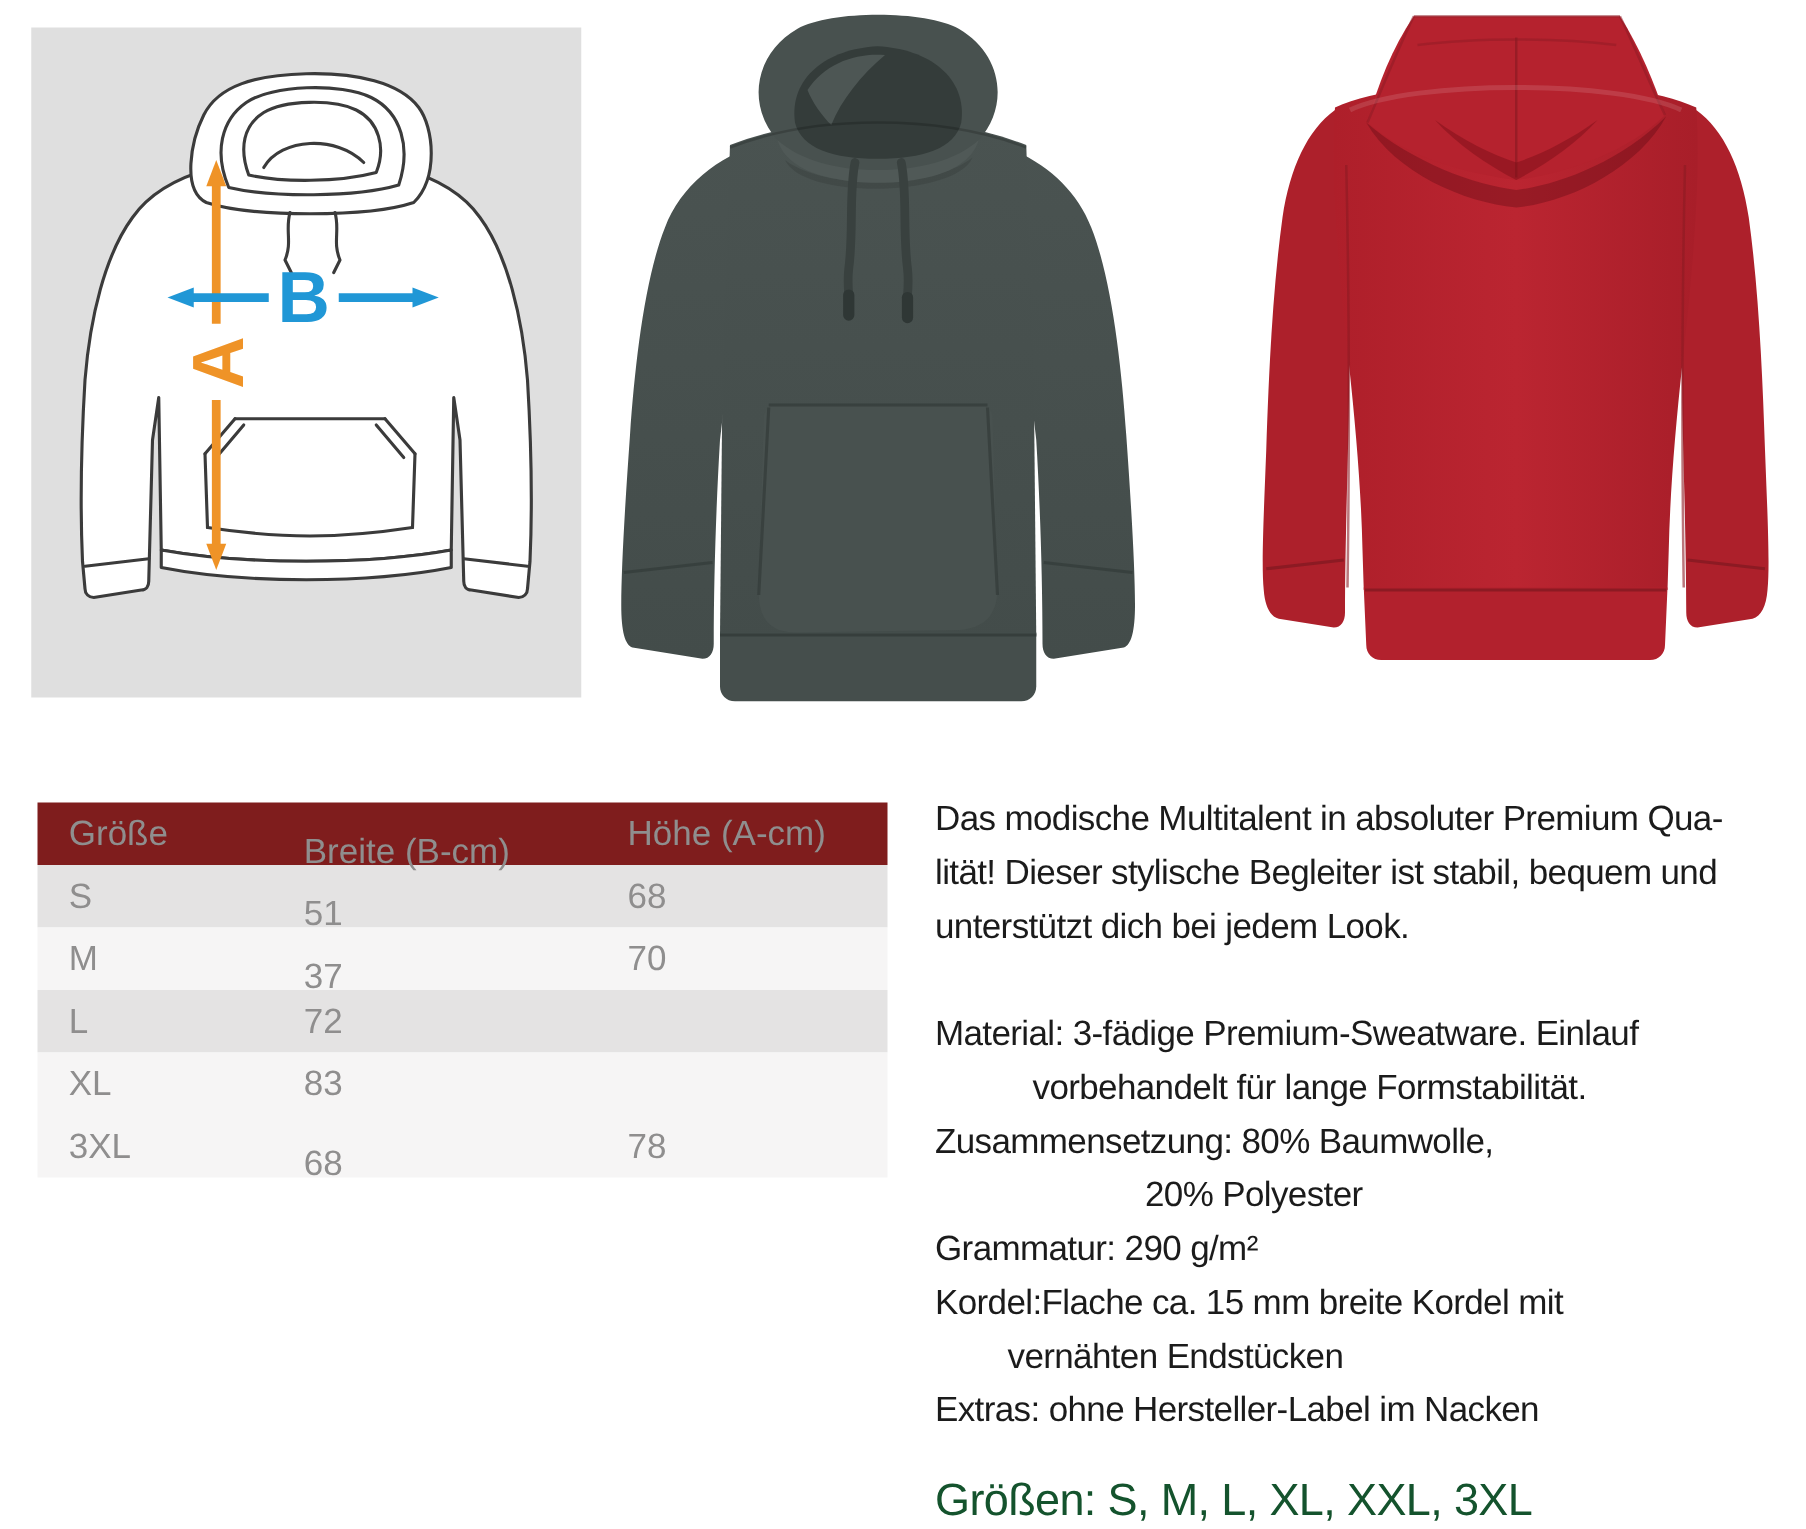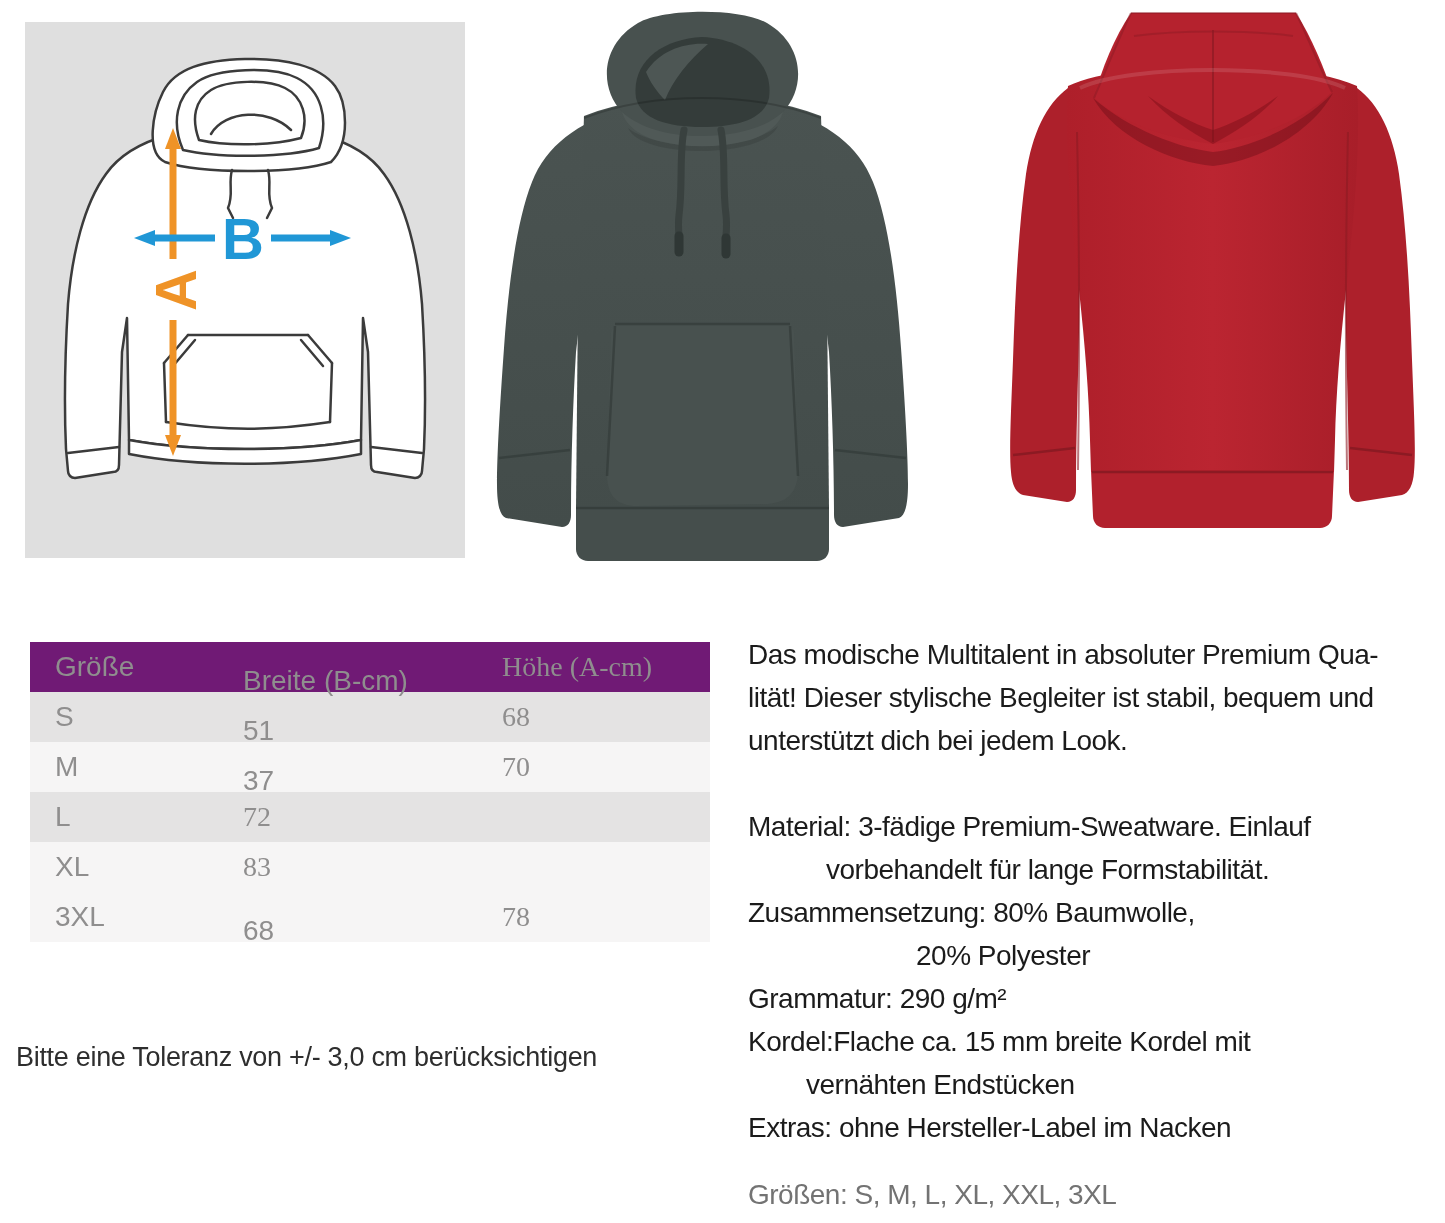--- a/index.html
+++ b/index.html
@@ -11,32 +11,32 @@
   .diagram-panel{position:absolute;left:25px;top:22px;width:440px;height:536px;background:var(--diagram-bg,#dfdfdf);}
   .diagram-panel svg{display:block;width:100%;height:100%;}
   
   .photo{position:absolute;top:0;width:465px;height:580px;background:#ffffff;}
   .photo svg{display:block;width:100%;height:100%;}
   .photo-front{left:470px;}
   .photo-back{left:980px;}
   
   .size-table{position:absolute;left:30px;top:642px;width:680px;font-size:28px;color:#8f8e8e;}
   .st-row{height:50px;display:flex;align-items:center;}
-  .st-row.header{background:#701a75;}
+  .st-row.header{background:#7f1d1d;}
   .st-row.odd{background:#e4e3e3;}
   .st-row.even{background:#f6f5f5;}
   .c1{width:213px;padding-left:25px;box-sizing:border-box;flex:none;}
   .c2{width:259px;flex:none;margin-top:28px;}
-  .c3{flex:1;font-family:Liberation Serif, serif;}
+  .c3{flex:1;}
   
   .tolerance-note{position:absolute;left:16px;top:1042px;font-size:27px;color:#2e2e2e;letter-spacing:-0.3px;white-space:nowrap;}
   
   .description{position:absolute;left:748px;top:633px;width:700px;font-size:28px;line-height:43px;color:#1b1b1b;letter-spacing:-0.5px;}
   .desc-line{min-height:43px;white-space:nowrap;}
-  .sizes-line{position:absolute;left:748px;top:1179px;font-size:28px;color:#737373;letter-spacing:-0.5px;white-space:nowrap;}
+  .sizes-line{position:absolute;left:748px;top:1179px;font-size:36px;color:#14532d;letter-spacing:-0.5px;white-space:nowrap;}
 </style>
 </head>
 <body>
 
 <div class="canvas">
 
   <div class="diagram-panel">
     <svg viewBox="0 0 440 536">
 
       <g stroke="#3b3b3b" stroke-width="2.5" fill="#ffffff" stroke-linejoin="round" stroke-linecap="round">
@@ -173,21 +173,20 @@
           <span class="c3">83</span>
         </div>
         <div class="st-row even">
           <span class="c1">3XL</span>
           <span class="c2">68</span>
           <span class="c3">78</span>
         </div>
       </div>
   </div>
 
-  <div class="tolerance-note">Bitte eine Toleranz von +/- 3,0 cm berücksichtigen</div>
 
   <div class="description" id="description-block">
       <div class="desc-line" style="padding-left: 0px;">Das modische Multitalent in absoluter Premium Qua-</div>
       <div class="desc-line" style="padding-left: 0px;">lität! Dieser stylische Begleiter ist stabil, bequem und</div>
       <div class="desc-line" style="padding-left: 0px;">unterstützt dich bei jedem Look.</div>
       <div class="desc-line" style="padding-left: 0px;"></div>
       <div class="desc-line" style="padding-left: 0px;">Material: 3-fädige Premium-Sweatware. Einlauf</div>
       <div class="desc-line" style="padding-left: 78px;">vorbehandelt für lange Formstabilität.</div>
       <div class="desc-line" style="padding-left: 0px;">Zusammensetzung: 80% Baumwolle,</div>
       <div class="desc-line" style="padding-left: 168px;">20% Polyester</div>

